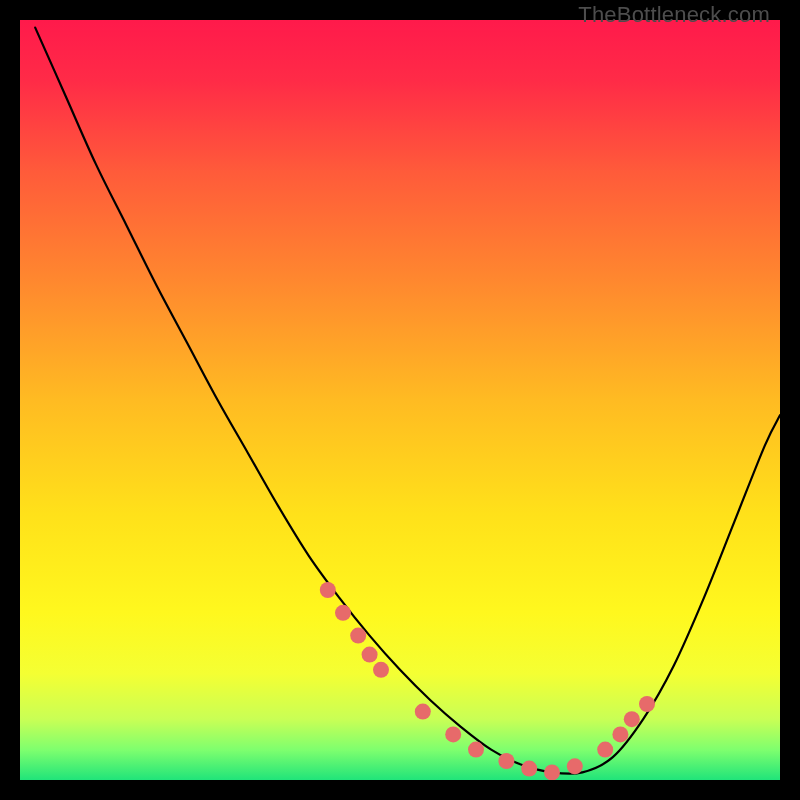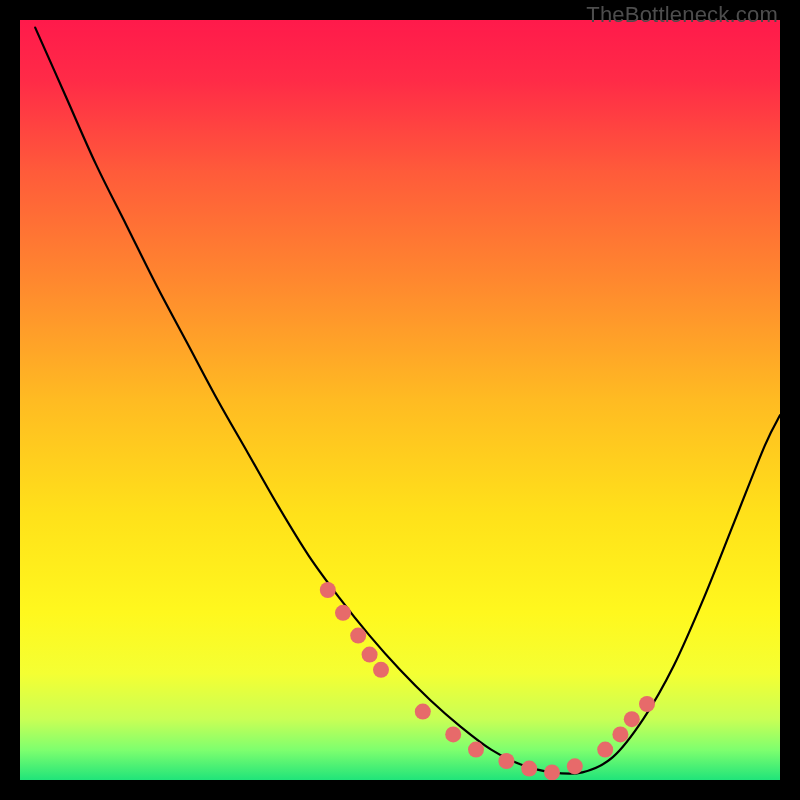--- a/index.html
+++ b/index.html
@@ -18,21 +18,21 @@
   .plot-area {
     position: absolute;
     left: 20px;
     top: 20px;
     width: 760px;
     height: 760px;
   }
   .watermark {
     position: absolute;
     top: 2px;
-    right: 22px;
+    right: 30px;
     font-family: Arial, Helvetica, sans-serif;
     font-size: 22px;
     color: #4d4d4d;
     font-weight: 500;
     letter-spacing: 0.2px;
   }
   svg {
     display: block;
   }
 </style>

